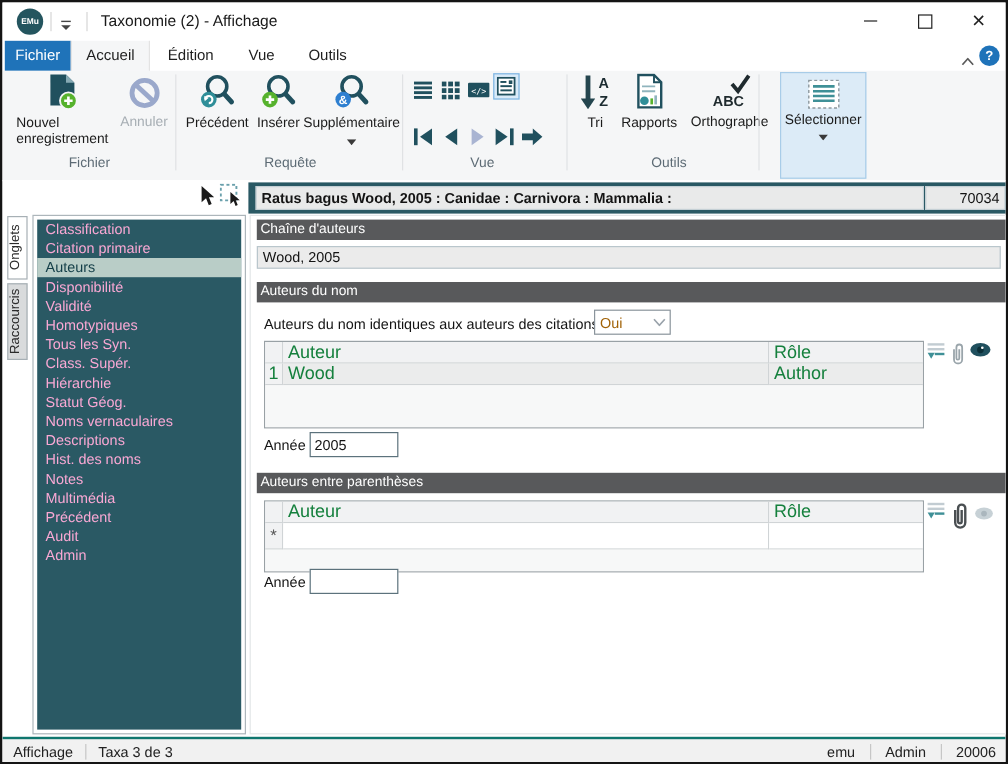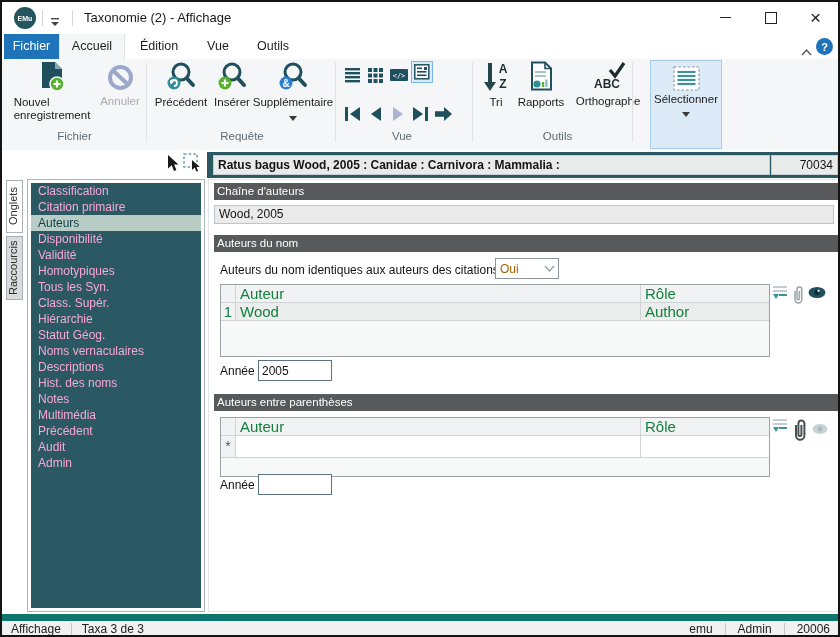--- a/index.html
+++ b/index.html
@@ -73,21 +73,21 @@
   .c0{width:15px;padding:0;text-align:center;background:#f1f2f3;}
   .c1{width:405px;}
   .c2{flex:1;border-right:none;}
   .thead .tc{background:#f1f2f3;}
   .fill{flex:1;background:#f7f8f8;}
   .tbl-icons{position:absolute;display:flex;align-items:flex-start;gap:2px;}
   .ylabel{position:absolute;left:218px;font-size:12px;color:#141414;}
   .yfield{position:absolute;left:256px;width:74px;height:21px;border:1px solid #5c727c;box-sizing:border-box;
         font-size:12px;color:#141414;padding:1px 3px;background:#fff;font-family:inherit;}
   
-  .statusbar{position:absolute;left:0;top:612px;width:100%;height:23px;background:#f1f1f1;border-top:7px solid #0f766e;
+  .statusbar{position:absolute;left:0;top:612px;width:100%;height:23px;background:#f1f1f1;border-top:2px solid #0f766e;
         box-sizing:border-box;display:flex;align-items:center;font-size:12px;color:#222;}
   .statusbar .left{display:flex;align-items:center;gap:10px;padding-left:9px;}
   .statusbar .right{position:absolute;right:8px;display:flex;align-items:center;gap:12px;}
   .vsep{width:1px;height:13px;background:#c6c6c6;}
   .rowline{line-height:18px;}
 </style>
 </head>
 <body>
 
 <div class="window">

